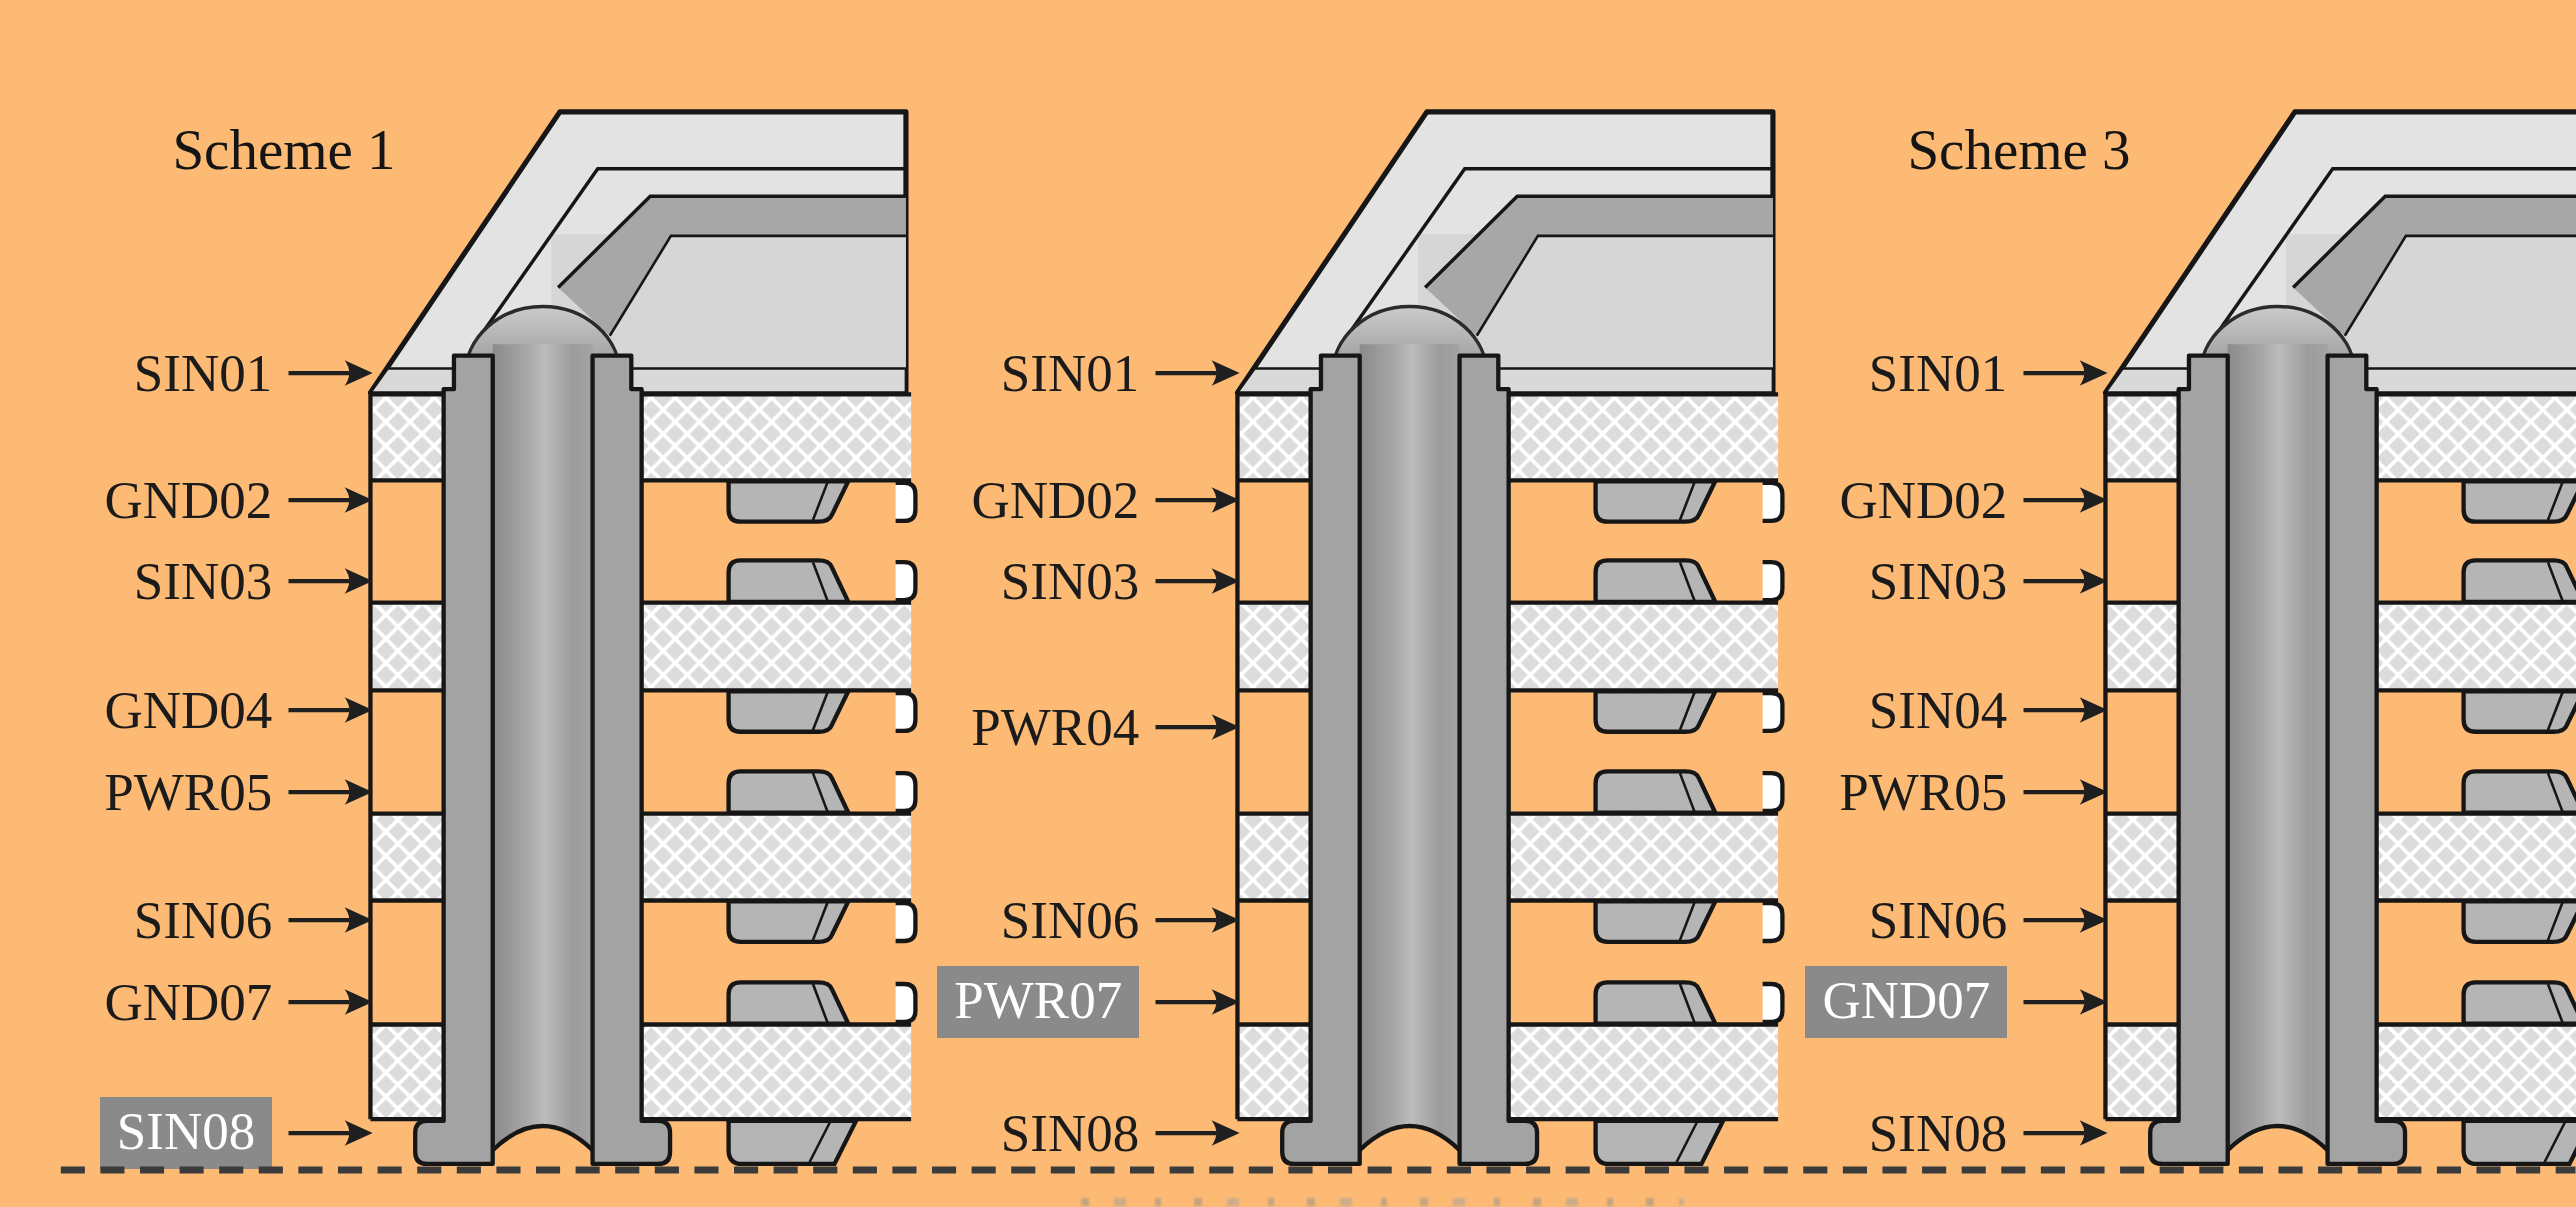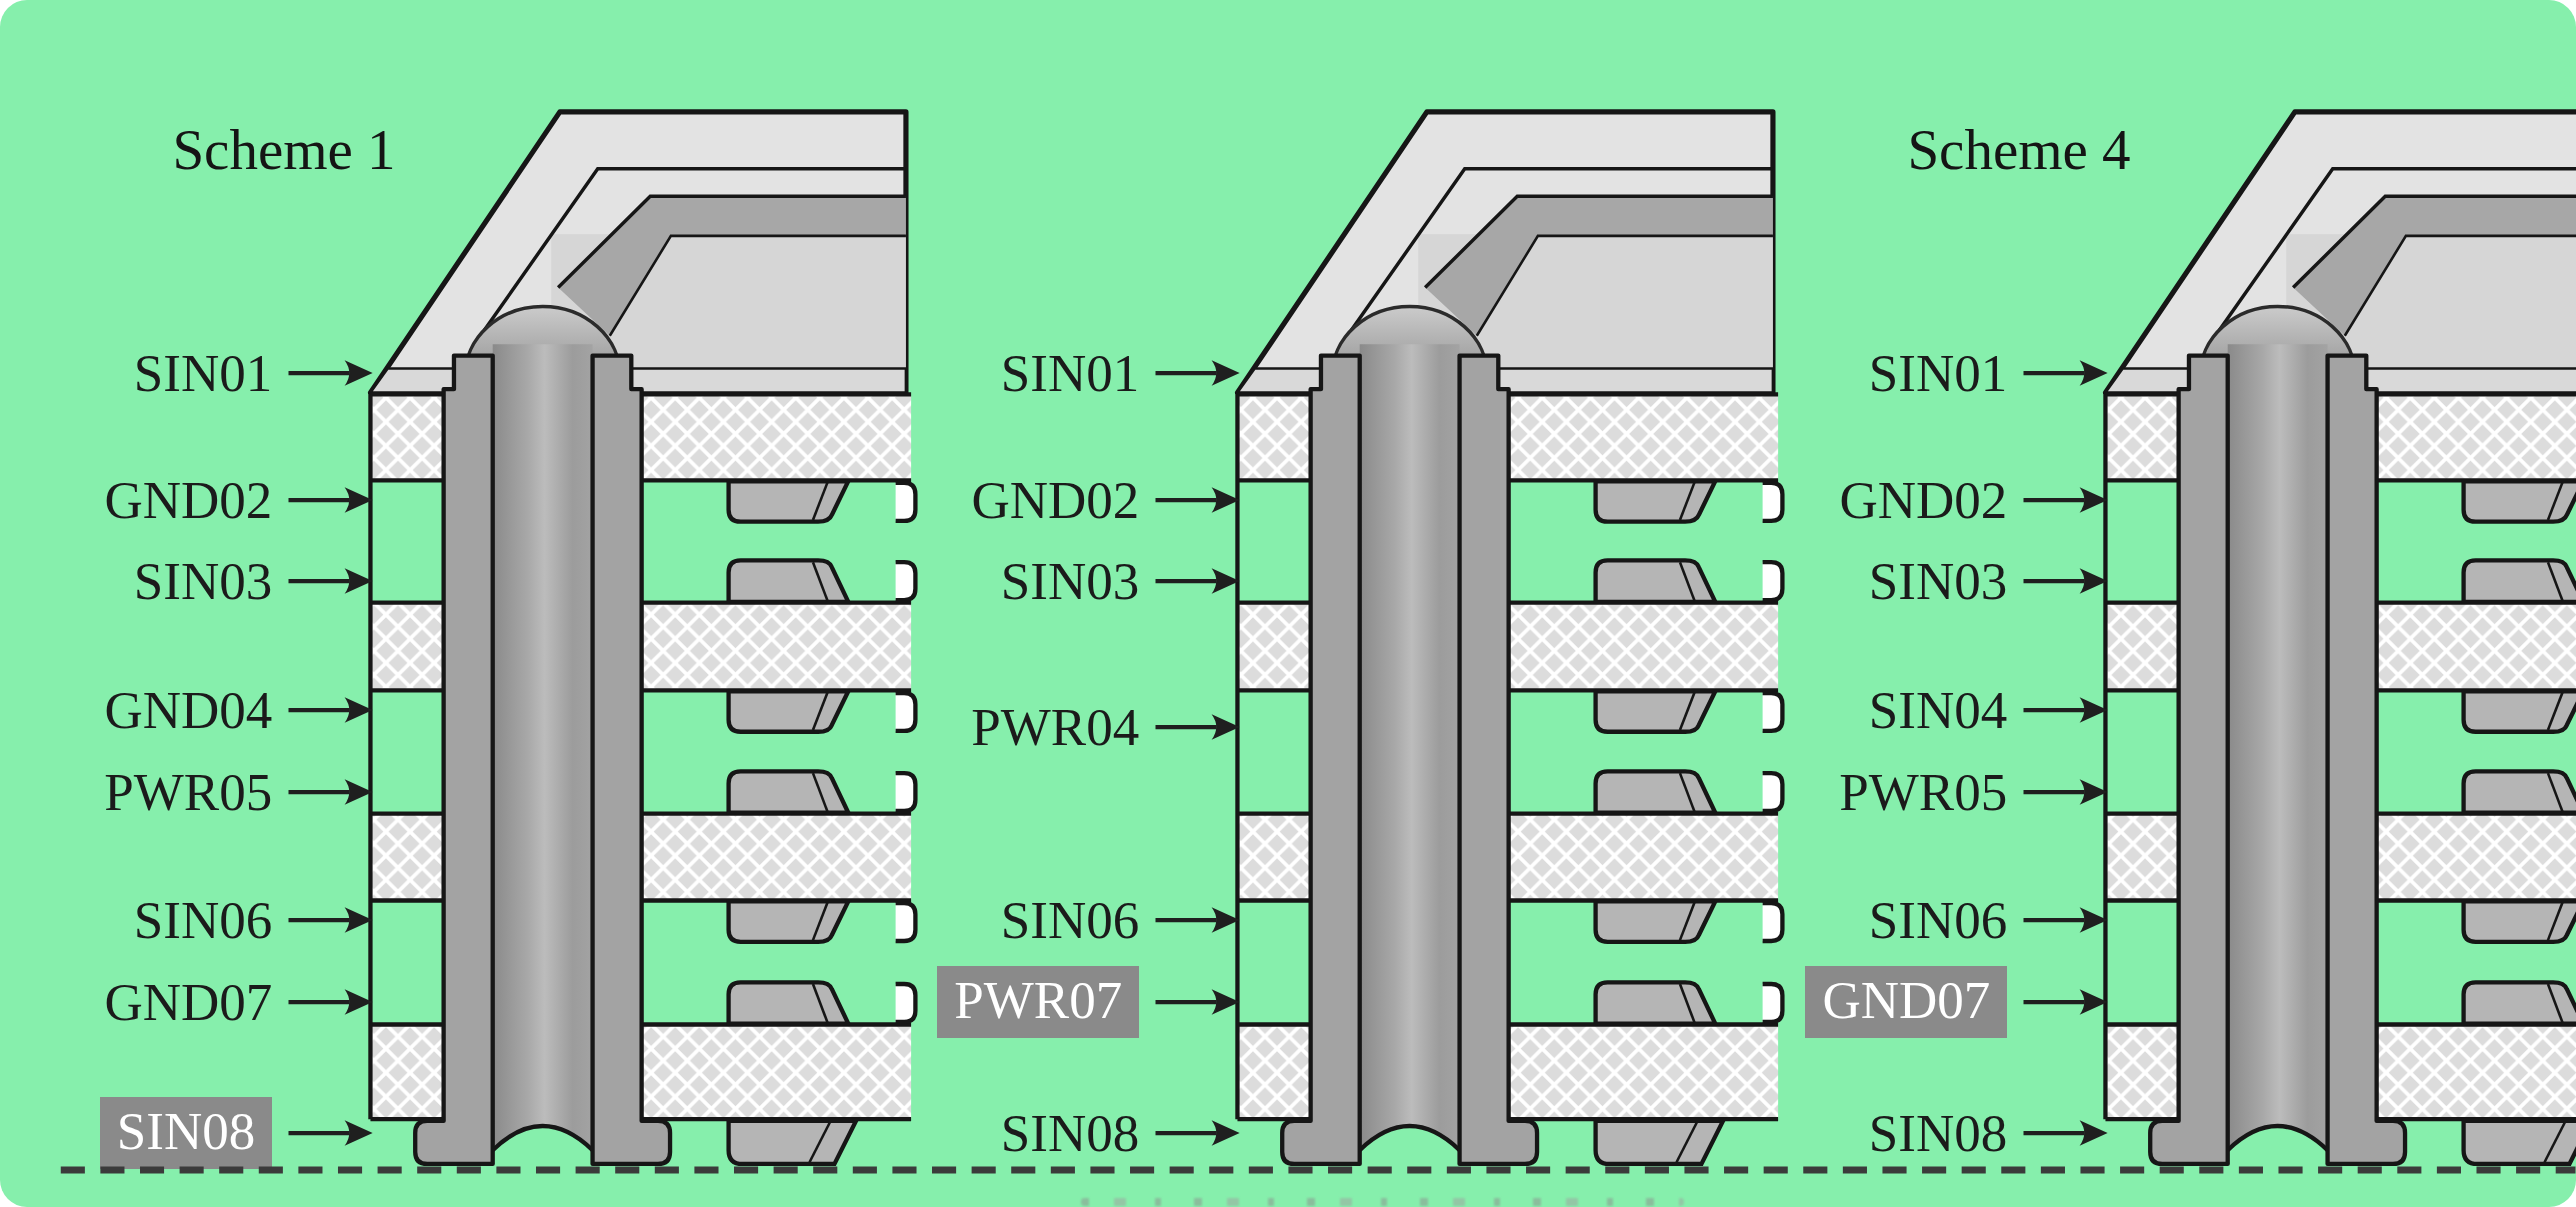--- a/index.html
+++ b/index.html
@@ -1,22 +1,21 @@
 <!DOCTYPE html>
 <html style="font-size:13.8px"><head>
 <meta charset="utf-8">
 <style>
   html,body{margin:0;padding:0;background:#ffffff;}
   .canvas{
     position:relative;
     width:2576px;height:1207px;
-    background:#86efac;
+    background:#fdba74;
     overflow:hidden;
     font-family:"Liberation Serif","DejaVu Serif",serif;
-    border-radius:27px;
   }
   .scheme{
     position:absolute;top:0;height:1207px;width:926px;
   }
   .scheme .diagram{
     position:absolute;left:0;top:0;width:926px;height:1207px;
   }
   .scheme-title{
     position:absolute;left:129px;top:117px;width:310px;
     margin:0;text-align:center;
@@ -253,21 +252,21 @@
           <line x1="2" y1="20" x2="74" y2="20"></line>
           <path d="M68,5 L101,20 L68,35 Q79,20 68,5 Z"></path>
         </svg>
       </div>
   </section>
 
   <section class="scheme" style="left:1735px;">
     <svg class="diagram" viewBox="0 0 1075 1402">
         <use href="#stack3d"></use>
       </svg>
-    <h2 class="scheme-title">Scheme 4</h2>
+    <h2 class="scheme-title">Scheme 3</h2>
     <div class="label-row" style="top:342px">
         <span class="ltext">SIN01</span>
         <svg class="arrow" viewBox="0 0 104 40">
           <line x1="2" y1="20" x2="74" y2="20"></line>
           <path d="M68,5 L101,20 L68,35 Q79,20 68,5 Z"></path>
         </svg>
       </div>
     <div class="label-row" style="top:469px">
         <span class="ltext">GND02</span>
         <svg class="arrow" viewBox="0 0 104 40">

